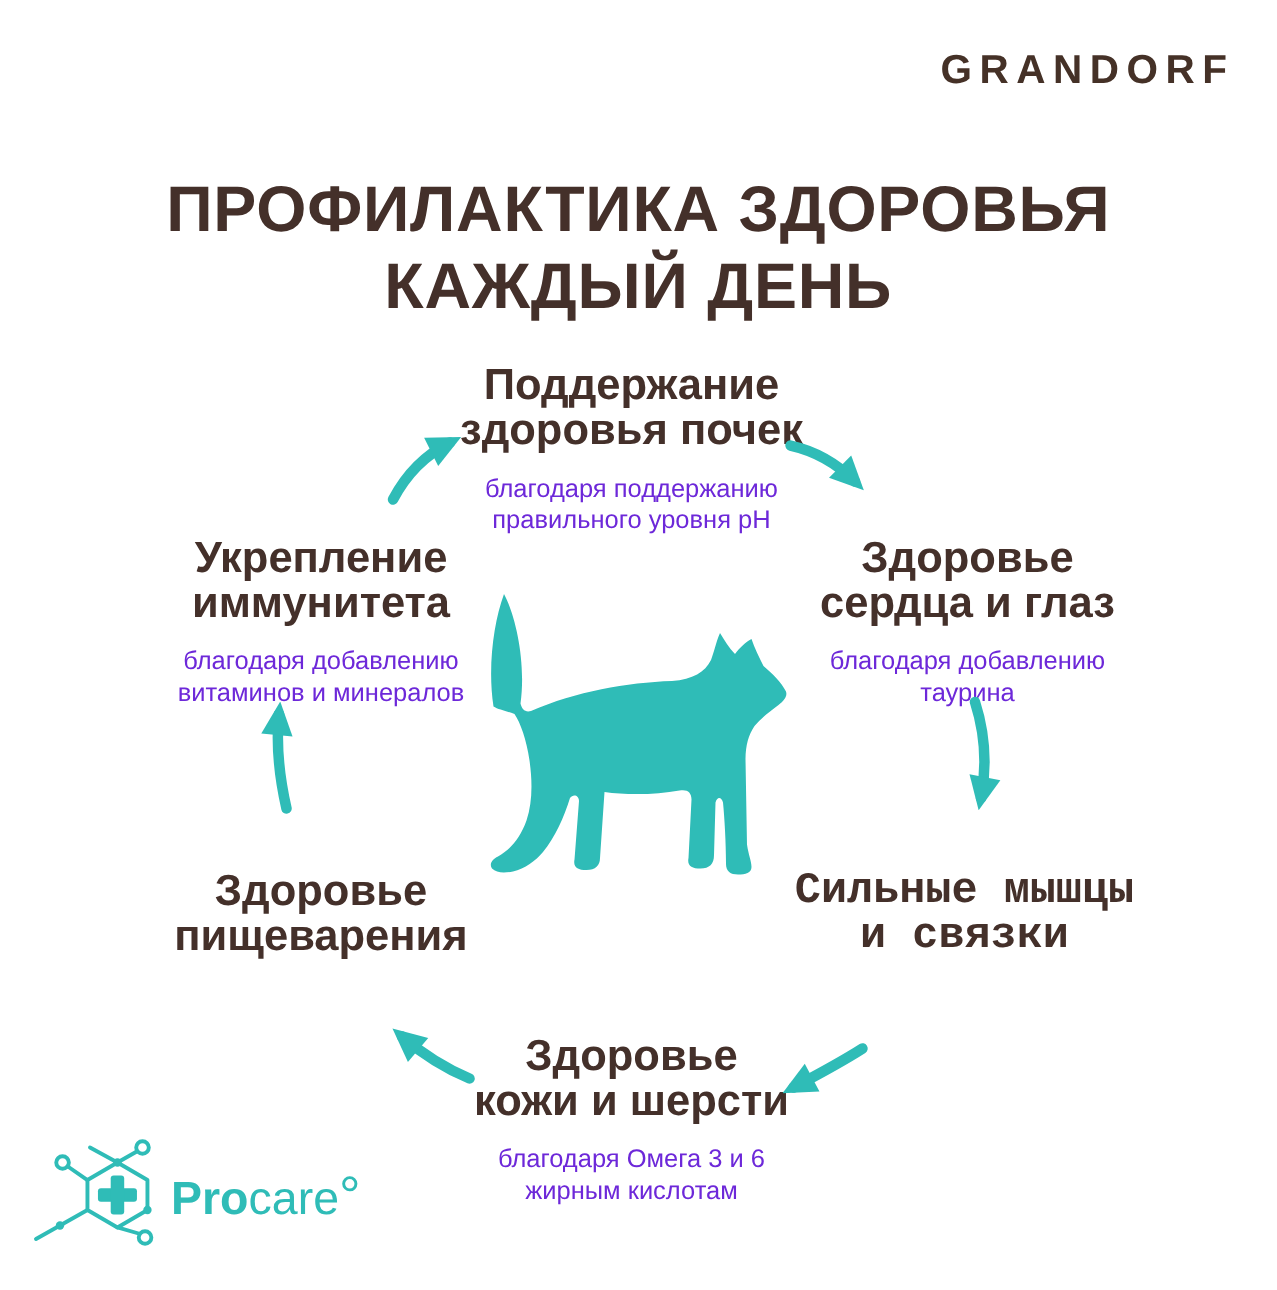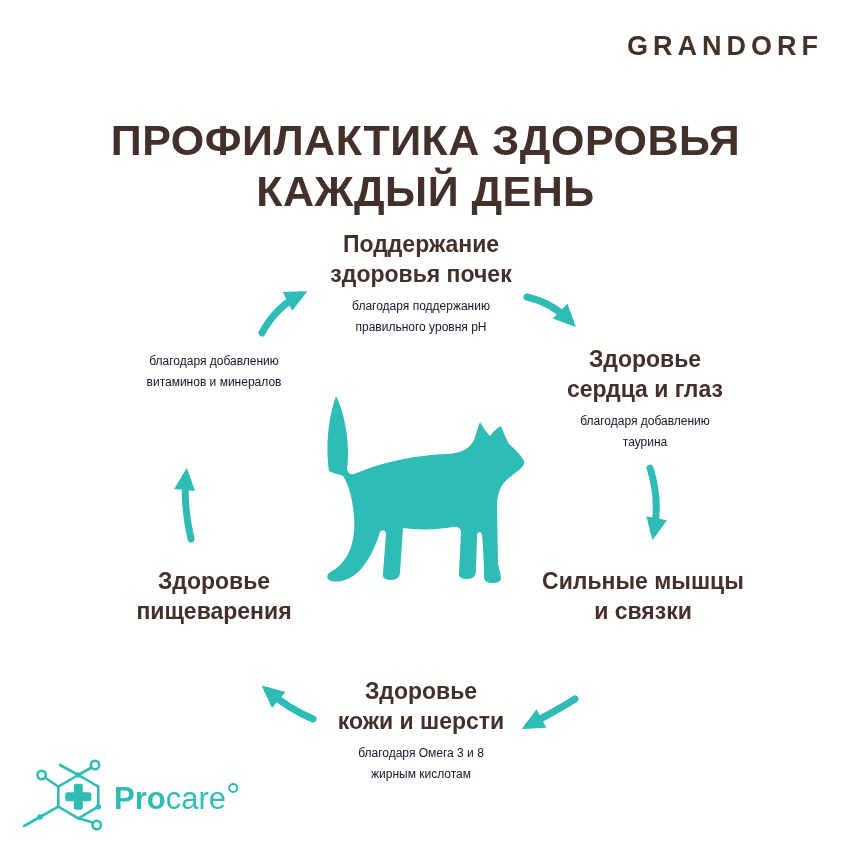--- a/index.html
+++ b/index.html
@@ -4,23 +4,23 @@
 <style>
   html,body{margin:0;padding:0;background:#fff;}
   .page{position:relative;width:851px;height:860px;background:#ffffff;
         font-family:"Liberation Sans",sans-serif;overflow:hidden;}
   .brand{position:absolute;top:31px;right:28px;font-size:27px;font-weight:700;
          letter-spacing:5px;color:#453127;}
   .title{position:absolute;top:86px;left:0;width:100%;text-align:center;
          font-size:43px;line-height:51px;font-weight:700;color:#44302a;
          white-space:pre-line;letter-spacing:.5px;}
   .node{position:absolute;transform:translateX(-50%);text-align:center;width:300px;}
-  .node h3{margin:0;font-size:23px;line-height:30px;font-weight:700;color:#44302a;
+  .node h3{margin:13px;font-size:29px;line-height:30px;font-weight:700;color:#44302a;
            white-space:pre-line;}
-  .node p{margin:7px 0 0;font-size:12px;line-height:21px;color:#0f172a;
+  .node p{margin:7px 0 0;font-size:17px;line-height:21px;color:#6d28d9;
           white-space:pre-line;}
   .overlay{position:absolute;left:0;top:0;width:851px;height:860px;pointer-events:none;}
   .cat-svg{position:absolute;left:310px;top:385px;width:230px;height:207px;}
   .molecule-svg{position:absolute;left:20px;top:750px;width:92px;height:88px;}
   .procare-text{position:absolute;left:114px;top:781px;font-size:31px;color:#2fbcb7;
                 white-space:nowrap;}
   .procare-text .bold{font-weight:700;}
   .procare-text .light{font-weight:400;margin-top:16px;}
   .procare-text .degree{font-size:36px;line-height:31px;vertical-align:top;}
 </style>
@@ -39,35 +39,37 @@
 здоровья почек</h3>
     <p>благодаря поддержанию
 правильного уровня pH</p>
   </div>
   <div class="node" style="left:645px;top:344px;">
     <h3>Здоровье
 сердца и глаз</h3>
     <p>благодаря добавлению
 таурина</p>
   </div>
-  <div class="node" style="left:643px;top:566px;">
+  <div class="node" style="left:643px;top:566px;font-family:Liberation Mono, monospace;">
     <h3>Сильные мышцы
 и связки</h3>
   </div>
   <div class="node" style="left:421px;top:676px;">
     <h3>Здоровье
 кожи и шерсти</h3>
-    <p>благодаря Омега 3 и 8
+    <p>благодаря Омега 3 и 6
 жирным кислотам</p>
   </div>
   <div class="node" style="left:214px;top:566px;">
     <h3>Здоровье
 пищеварения</h3>
   </div>
   <div class="node" style="left:214px;top:344px;">
+    <h3>Укрепление
+иммунитета</h3>
     <p>благодаря добавлению
 витаминов и минералов</p>
   </div>
 
   <svg class="overlay" viewBox="0 0 851 860" xmlns="http://www.w3.org/2000/svg">
     <defs>
       <marker id="ah" viewBox="0 0 10 10" refX="6.5" refY="5" markerWidth="3.4" markerHeight="3.4" orient="auto-start-reverse">
         <path d="M0.6,0.6 L10,5 L0.6,9.4 z" fill="#2fbcb7"></path>
       </marker>
     </defs>

